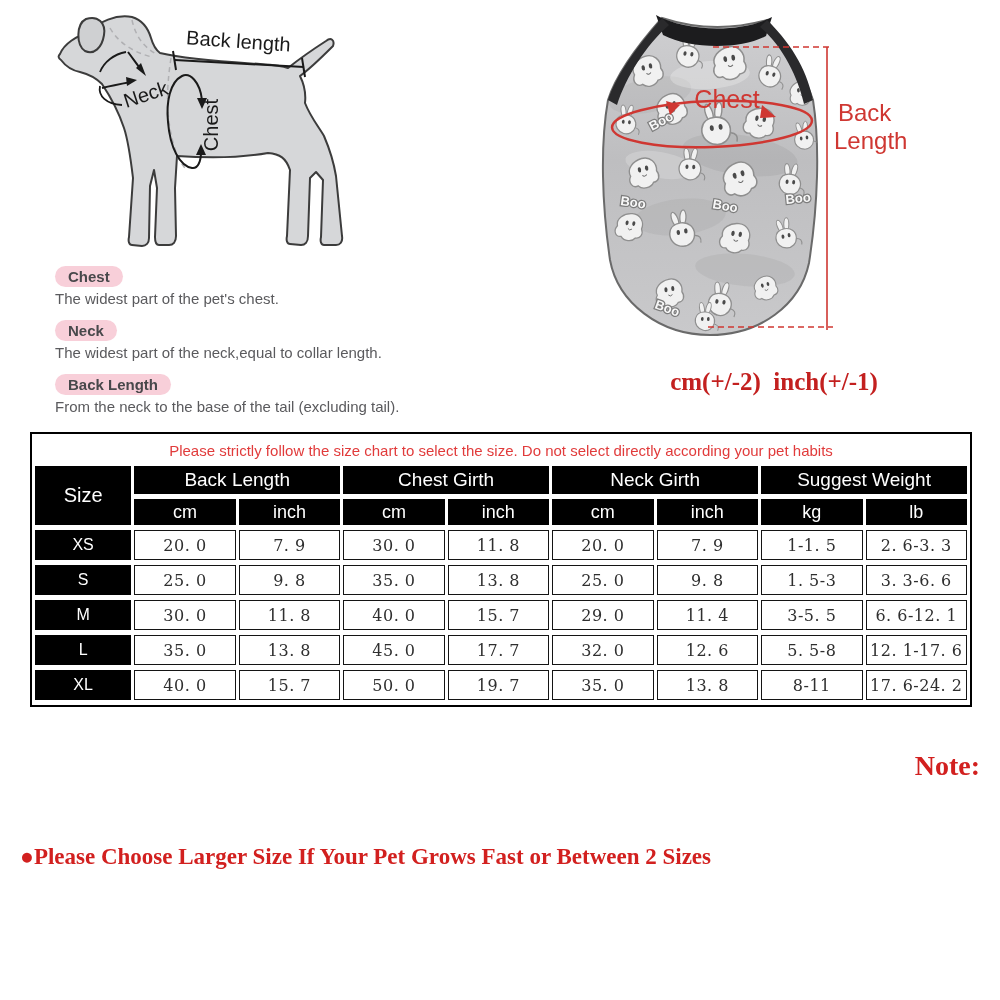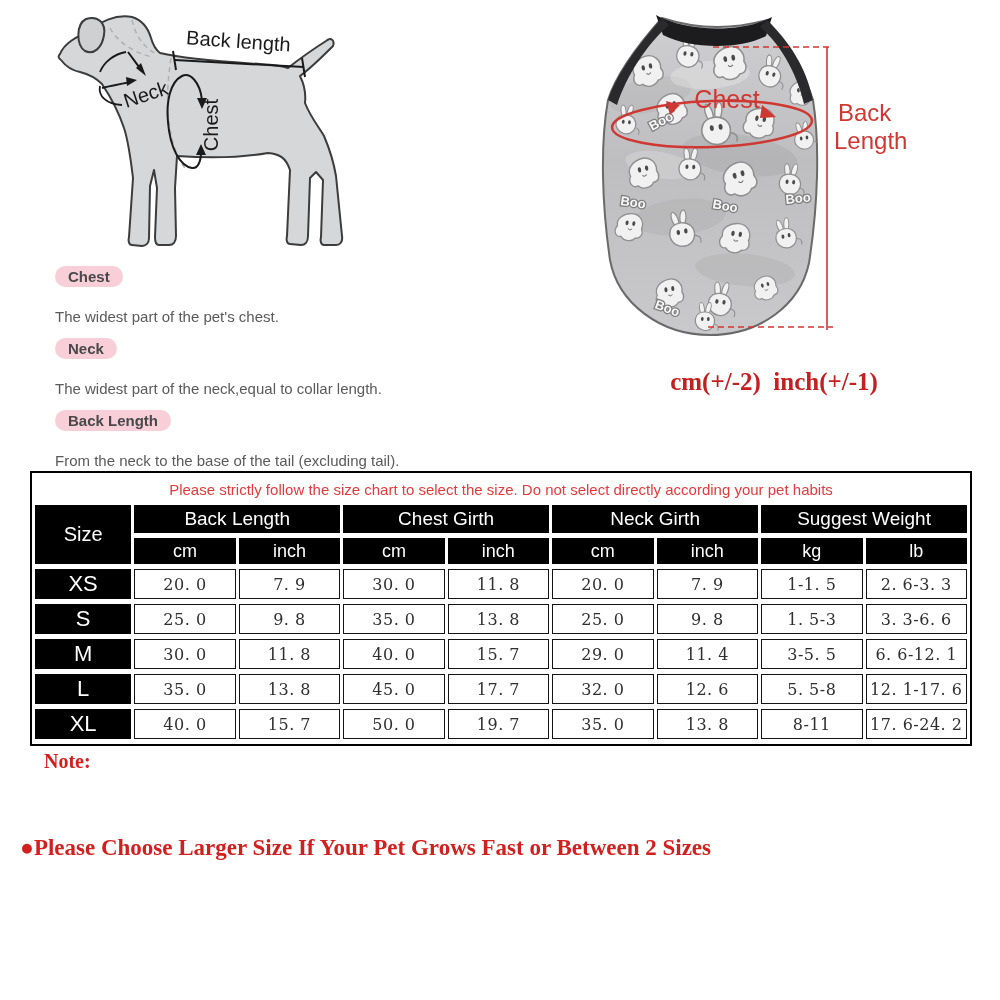--- a/index.html
+++ b/index.html
@@ -5,44 +5,44 @@
   html,body{margin:0;padding:0;background:#fff;}
   .page{position:relative;width:1000px;height:1000px;background:#ffffff;overflow:hidden;
         font-family:"Liberation Sans",sans-serif;}
   svg text{font-family:"Liberation Sans",sans-serif;}
 
   
   .definitions{position:absolute;left:55px;top:266px;width:500px;}
   .def-block{margin-bottom:13px;}
   .pill{display:inline-block;background:#f8cfd9;color:#48484b;font-weight:bold;
         font-size:15px;padding:2px 13px;border-radius:11px;}
-  .def-desc{margin-top:21px;font-size:15px;color:#5a5a5d;}
+  .def-desc{margin-top:3px;font-size:15px;color:#5a5a5d;}
 
   
   .tolerance{position:absolute;left:624px;top:368px;width:300px;text-align:center;
              font-family:"Liberation Serif",serif;font-weight:bold;font-size:25px;
              color:#c3201f;white-space:pre;}
 
   
-  .table-wrap{position:absolute;left:30px;top:471px;width:938px;border:2px solid #000;background:#fff;}
+  .table-wrap{position:absolute;left:30px;top:432px;width:938px;border:2px solid #000;background:#fff;}
   .size-table{width:100%;border-collapse:separate;border-spacing:3px 5px;}
   .size-table td{text-align:center;vertical-align:middle;}
   td.instr{color:#e13b3b;font-size:15px;height:20px;background:#fff;white-space:nowrap;}
   td.black{background:#000;color:#fff;}
   td.group{font-size:19px;height:26px;}
   td.unit{font-size:18px;height:24px;}
   td.corner{font-size:20px;margin-left:19px;}
-  td.sizelab{font-size:22px;height:26px;}
+  td.sizelab{font-size:16px;height:26px;}
   td.data{background:#fff;border:1px solid #141414;font-family:"DejaVu Serif",serif;
           font-size:16px;color:#2f2f2f;height:26px;letter-spacing:0.5px;white-space:pre;}
 
   
   .notes{position:absolute;left:20px;top:714px;width:960px;color:#d2201f;
          font-family:"Liberation Serif",serif;font-weight:bold;white-space:pre-wrap;}
-  .note-title{font-size:20px;margin-left:24px;}
+  .note-title{font-size:28px;margin-left:24px;text-align:right;}
   .note-item{font-size:23px;margin-top:26px;}
 </style>
 </head>
 <body>
 
 <div class="page">
 
   <svg style="position:absolute;left:40px;top:8px;" width="320" height="250" viewBox="0 0 320 250">
 
     <path d="M 20,46 C 24,36 36,28 50,24 C 58,14 76,6 92,9 C 102,12 108,20 111,30

